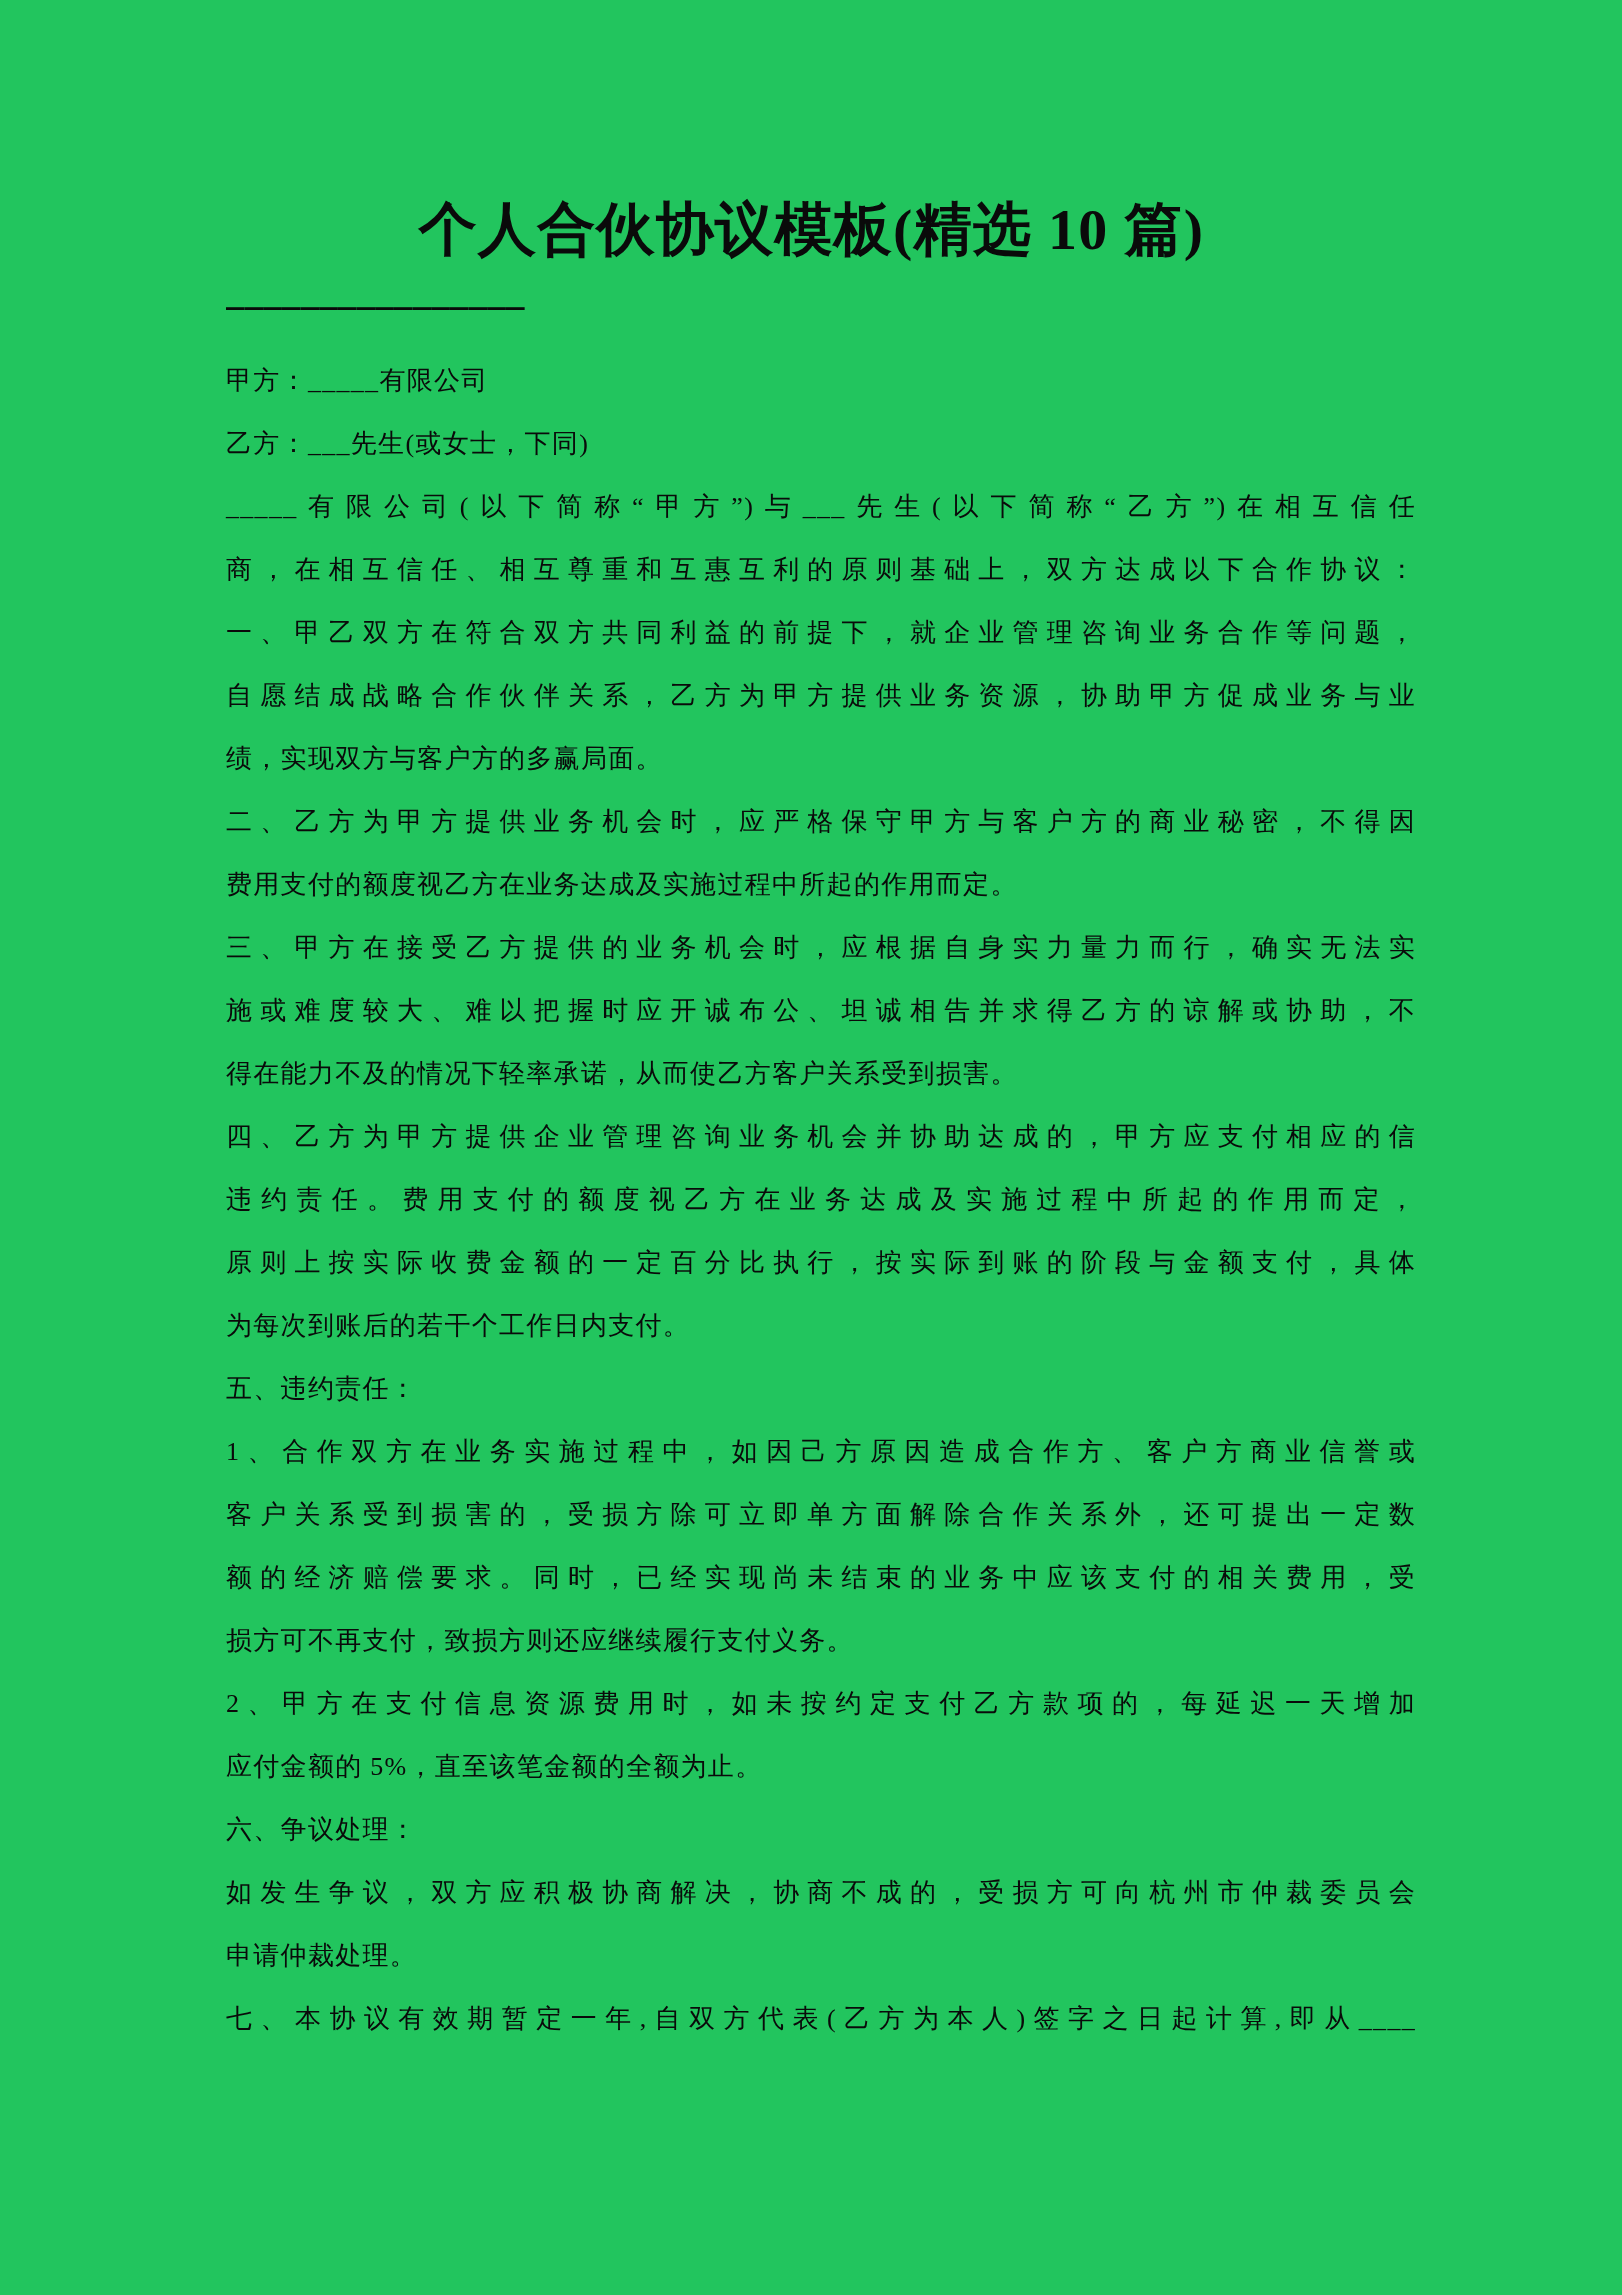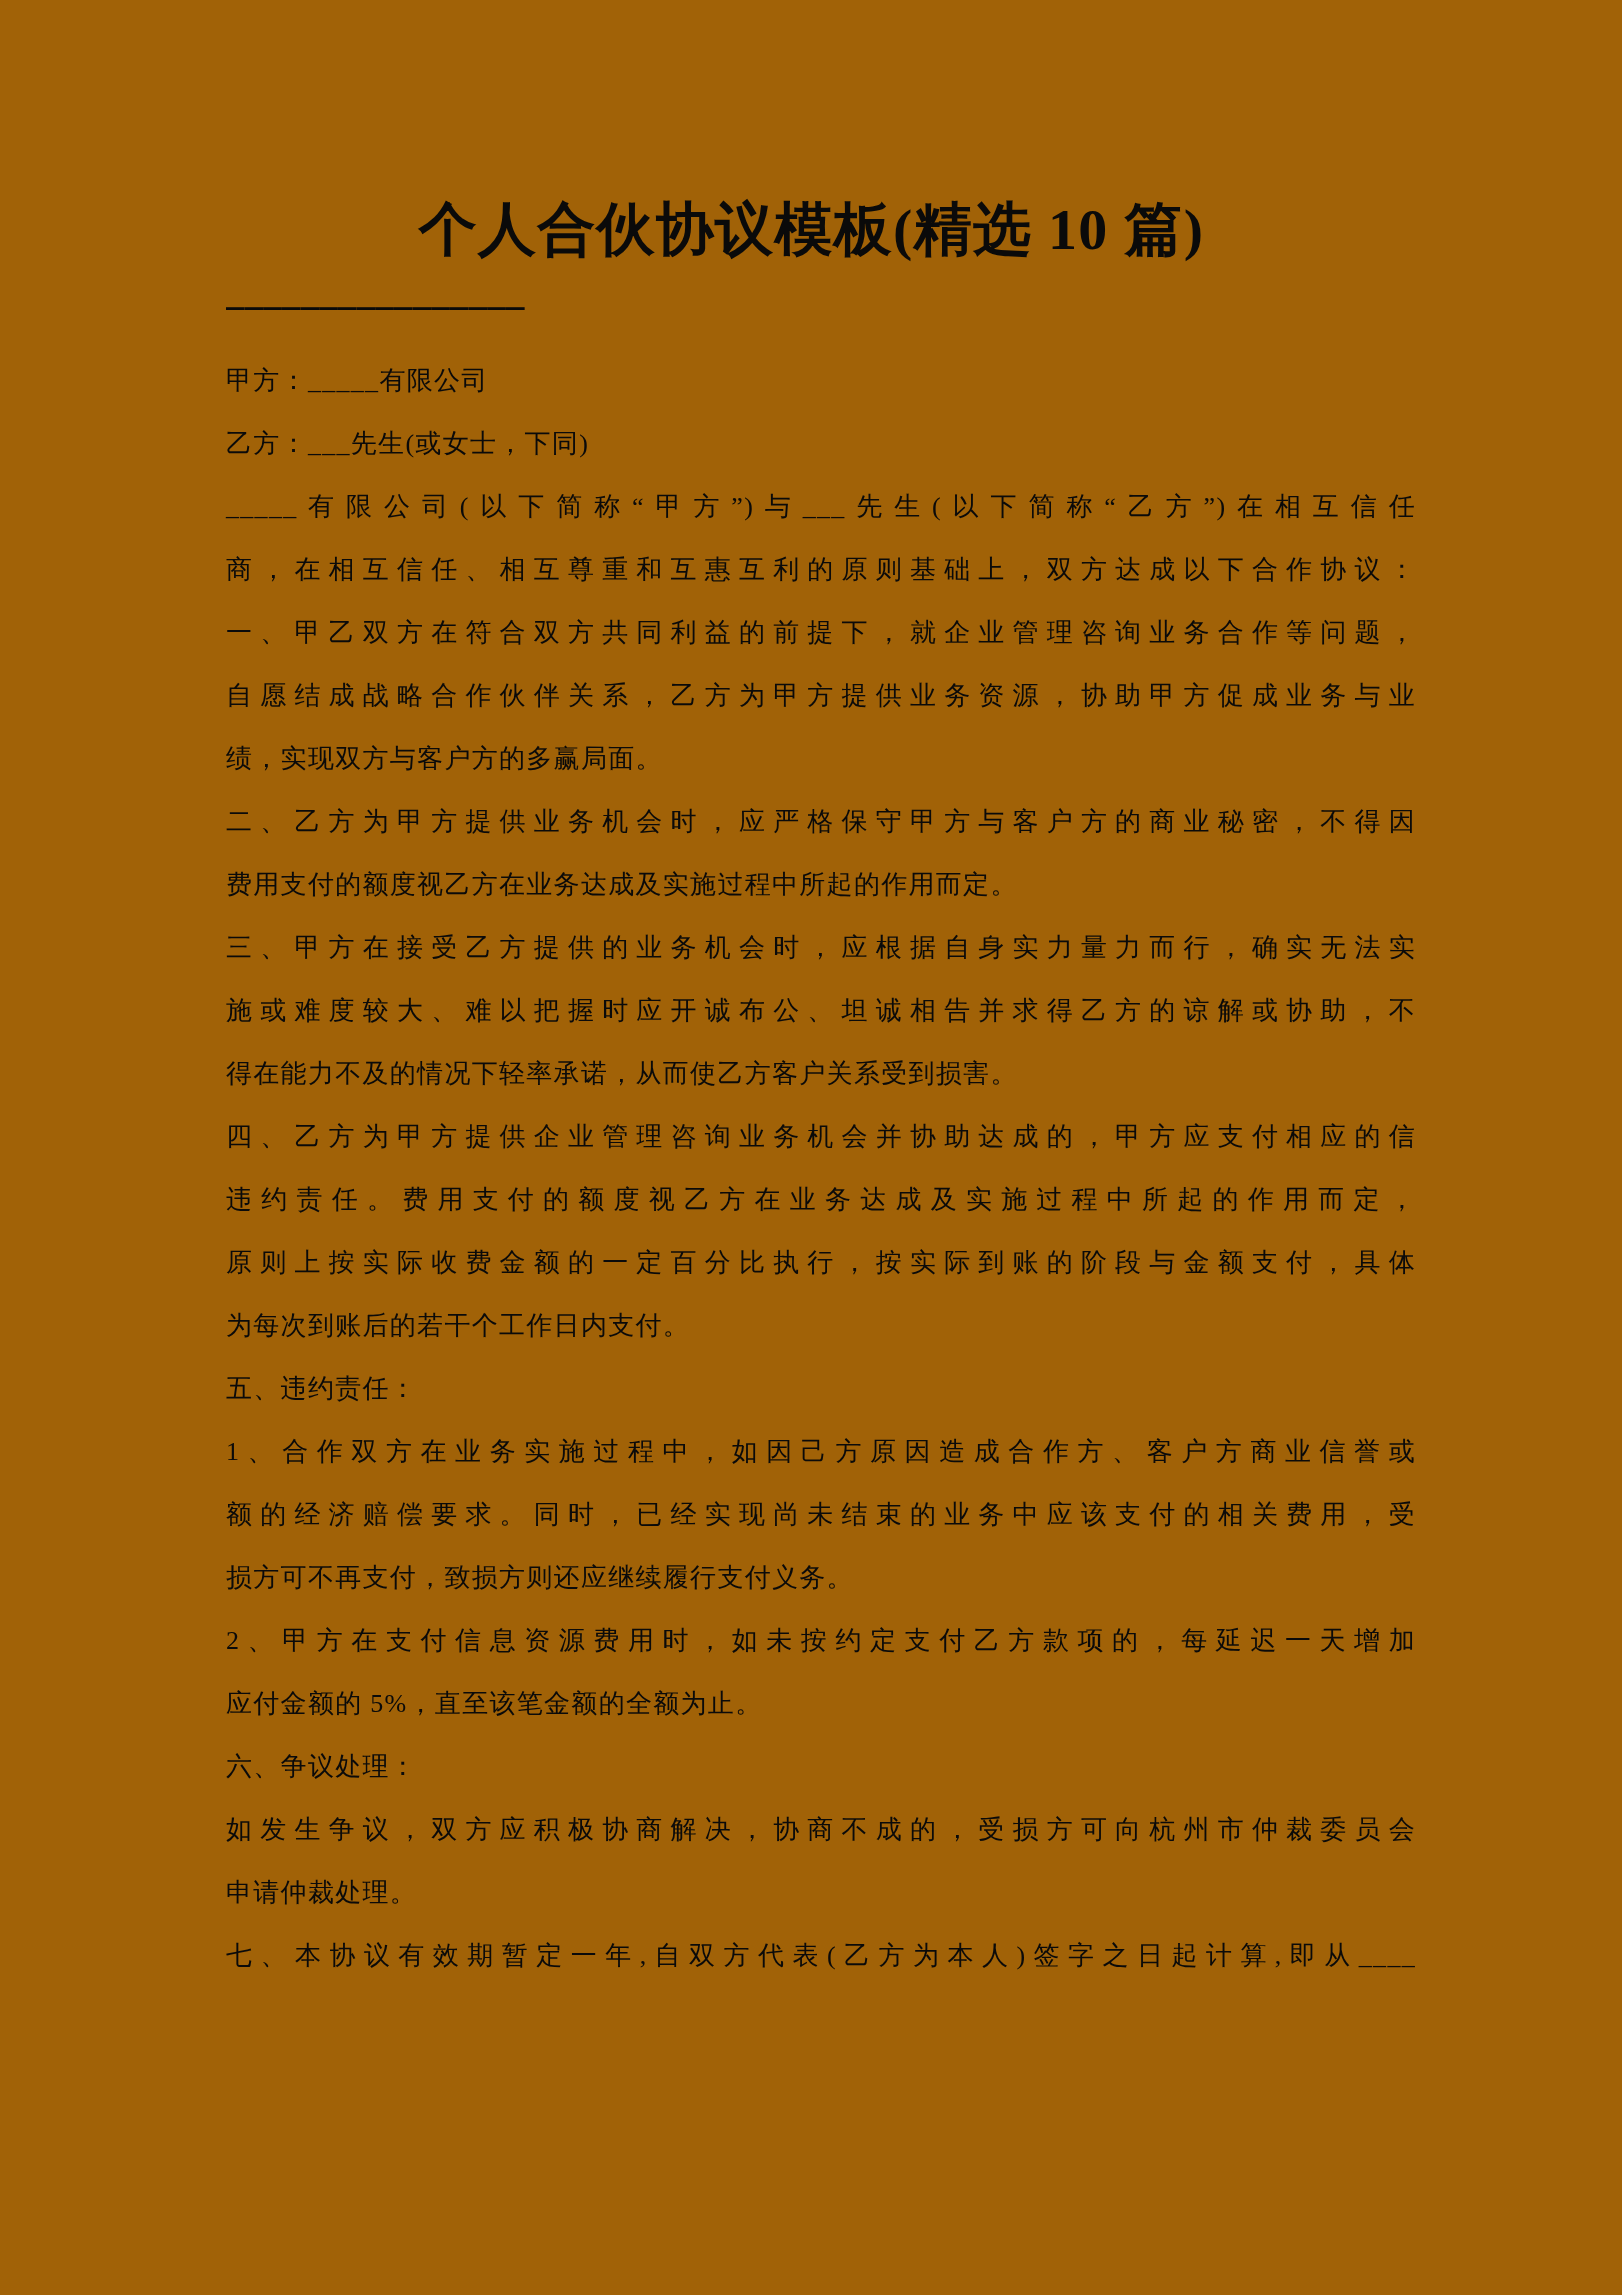--- a/index.html
+++ b/index.html
@@ -54,21 +54,21 @@
     white-space: normal;
   }
   .line.fill {
     text-align: justify;
     text-align-last: justify;
   }
 </style>
 </head>
 <body style="background: rgb(248, 248, 246);">
 
-<div class="page" style="background: #a16207; color: rgb(10, 10, 10);">
+<div class="page" style="background: #22c55e; color: rgb(10, 10, 10);">
   <div class="doc-title">个人合伙协议模板(精选 10 篇)</div>
 
   <div class="separator">________________</div>
 
   <div class="doc-body">
       <div class="line">甲方：_____有限公司</div>
       <div class="line">乙方：___先生(或女士，下同)</div>
       <div class="line fill">_____有限公司(以下简称“甲方”)与___先生(以下简称“乙方”)在相互信任</div>
       <div class="line fill">商，在相互信任、相互尊重和互惠互利的原则基础上，双方达成以下合作协议：</div>
       <div class="line fill">一、甲乙双方在符合双方共同利益的前提下，就企业管理咨询业务合作等问题，</div>
@@ -78,20 +78,21 @@
       <div class="line">费用支付的额度视乙方在业务达成及实施过程中所起的作用而定。</div>
       <div class="line fill">三、甲方在接受乙方提供的业务机会时，应根据自身实力量力而行，确实无法实</div>
       <div class="line fill">施或难度较大、难以把握时应开诚布公、坦诚相告并求得乙方的谅解或协助，不</div>
       <div class="line">得在能力不及的情况下轻率承诺，从而使乙方客户关系受到损害。</div>
       <div class="line fill">四、乙方为甲方提供企业管理咨询业务机会并协助达成的，甲方应支付相应的信</div>
       <div class="line fill">违约责任。费用支付的额度视乙方在业务达成及实施过程中所起的作用而定，</div>
       <div class="line fill">原则上按实际收费金额的一定百分比执行，按实际到账的阶段与金额支付，具体</div>
       <div class="line">为每次到账后的若干个工作日内支付。</div>
       <div class="line">五、违约责任：</div>
       <div class="line fill">1、合作双方在业务实施过程中，如因己方原因造成合作方、客户方商业信誉或</div>
+      <div class="line fill">客户关系受到损害的，受损方除可立即单方面解除合作关系外，还可提出一定数</div>
       <div class="line fill">额的经济赔偿要求。同时，已经实现尚未结束的业务中应该支付的相关费用，受</div>
       <div class="line">损方可不再支付，致损方则还应继续履行支付义务。</div>
       <div class="line fill">2、甲方在支付信息资源费用时，如未按约定支付乙方款项的，每延迟一天增加</div>
       <div class="line">应付金额的 5%，直至该笔金额的全额为止。</div>
       <div class="line">六、争议处理：</div>
       <div class="line fill">如发生争议，双方应积极协商解决，协商不成的，受损方可向杭州市仲裁委员会</div>
       <div class="line">申请仲裁处理。</div>
       <div class="line fill">七、本协议有效期暂定一年,自双方代表(乙方为本人)签字之日起计算,即从____</div>
     </div>
 </div>

